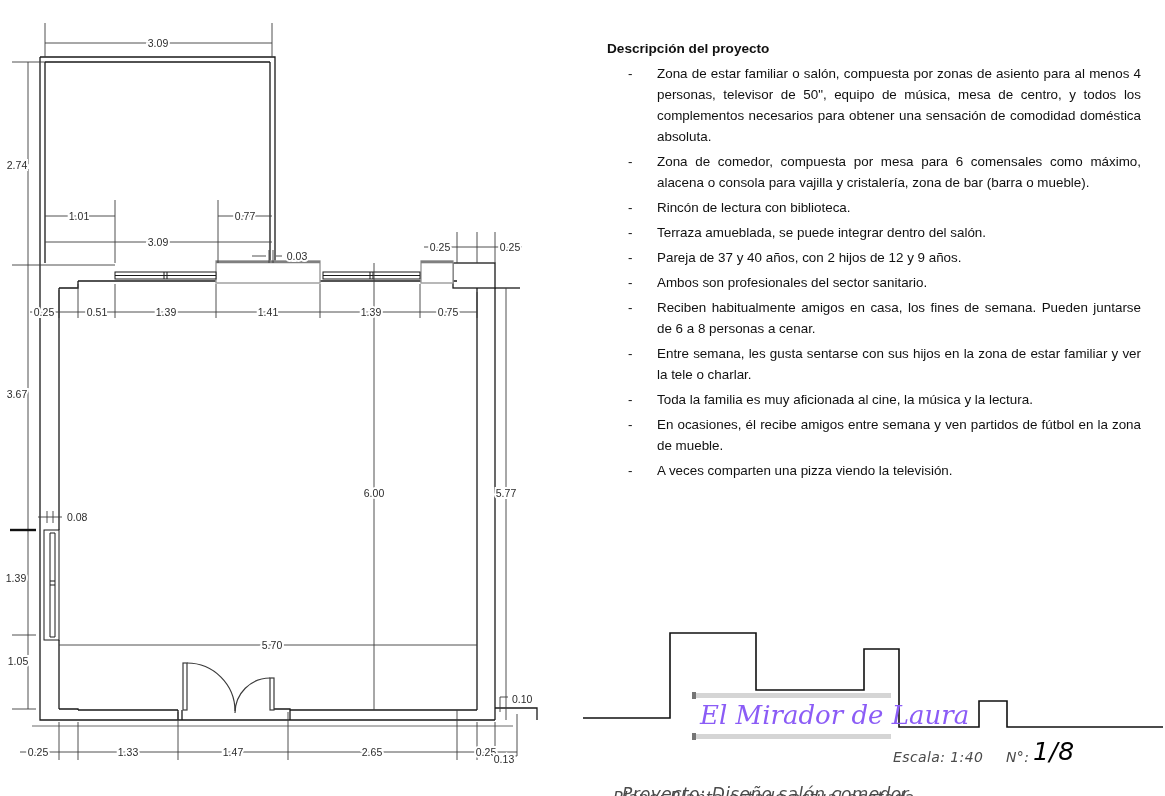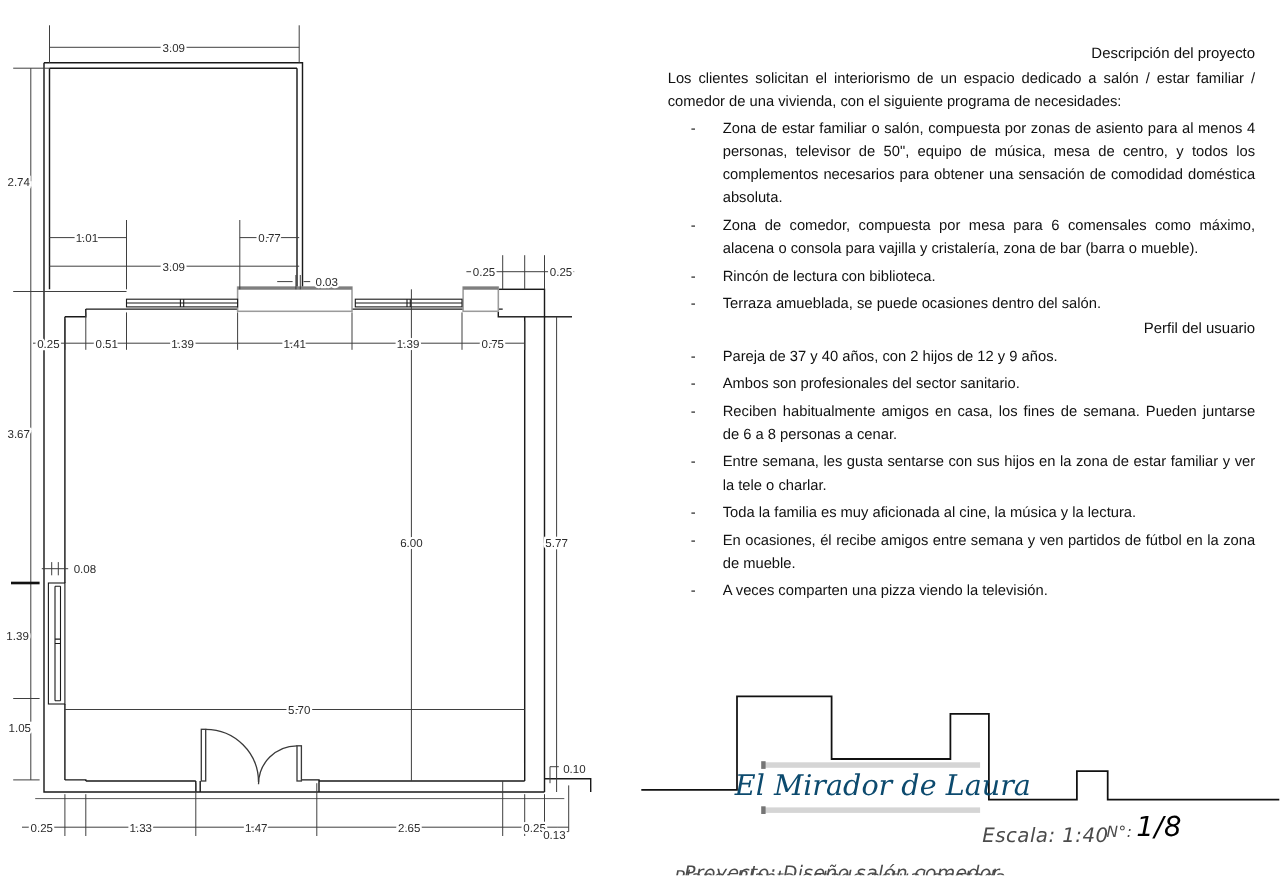--- a/index.html
+++ b/index.html
@@ -2,21 +2,21 @@
 <html><head>
 <meta charset="utf-8">
 <style>
   html,body{margin:0;padding:0;background:#fff;}
   .page{position:relative;width:1165px;height:796px;background:#ffffff;overflow:hidden;
         font-family:"Liberation Sans",sans-serif;color:#111;}
   svg text{font-family:"Liberation Sans",sans-serif;}
 
   
   .desc{position:absolute;left:607px;top:38px;width:534px;font-size:13.4px;line-height:21px;}
-  .desc h3{margin:0 0 1px 0;font-size:13.6px;line-height:21px;font-weight:normal;text-align:right;}
+  .desc h3{margin:0 0 1px 0;font-size:13.6px;line-height:21px;font-weight:bold;}
   .desc p{margin:0;text-align:justify;}
   .blist{margin:2px 0 0 0;}
   .bitem{display:flex;margin:4px 0 2px 0;}
   .bmark{flex:0 0 29px;padding-left:21px;box-sizing:content-box;}
   .btext{flex:1;text-align:justify;}
   .ptitle{margin-top:3px;}
 
   
   .hand{position:absolute;font-family:"DejaVu Sans",sans-serif;font-style:italic;
         color:#4b4b4b;letter-spacing:0.4px;white-space:nowrap;}
@@ -150,41 +150,39 @@
     <g>
       <rect x="695" y="693" width="196" height="5" fill="#d5d5d5"></rect>
       <rect x="692" y="692" width="4" height="7" fill="#757575"></rect>
       <rect x="695" y="734" width="196" height="5" fill="#d5d5d5"></rect>
       <rect x="692" y="733" width="4" height="7" fill="#757575"></rect>
     </g>
   </svg>
 
   <div class="desc">
     <h3>Descripción del proyecto</h3>
-    <p>Los clientes solicitan el interiorismo de un espacio dedicado a salón / estar familiar / comedor de una vivienda, con el siguiente programa de necesidades:</p>
     <div class="blist">
       <div class="bitem">
         <span class="bmark">-</span>
         <span class="btext">Zona de estar familiar o salón, compuesta por zonas de asiento para al menos 4 personas, televisor de 50", equipo de música, mesa de centro, y todos los complementos necesarios para obtener una sensación de comodidad doméstica absoluta.</span>
       </div>
       <div class="bitem">
         <span class="bmark">-</span>
         <span class="btext">Zona de comedor, compuesta por mesa para 6 comensales como máximo, alacena o consola para vajilla y cristalería, zona de bar (barra o mueble).</span>
       </div>
       <div class="bitem">
         <span class="bmark">-</span>
         <span class="btext">Rincón de lectura con biblioteca.</span>
       </div>
       <div class="bitem">
         <span class="bmark">-</span>
-        <span class="btext">Terraza amueblada, se puede ocasiones dentro del salón.</span>
+        <span class="btext">Terraza amueblada, se puede integrar dentro del salón.</span>
       </div>
     </div>
 
-    <h3 class="ptitle">Perfil del usuario</h3>
     <div class="blist">
       <div class="bitem">
         <span class="bmark">-</span>
         <span class="btext">Pareja de 37 y 40 años, con 2 hijos de 12 y 9 años.</span>
       </div>
       <div class="bitem">
         <span class="bmark">-</span>
         <span class="btext">Ambos son profesionales del sector sanitario.</span>
       </div>
       <div class="bitem">
@@ -204,21 +202,21 @@
         <span class="btext">En ocasiones, él recibe amigos entre semana y ven partidos de fútbol en la zona de mueble.</span>
       </div>
       <div class="bitem">
         <span class="bmark">-</span>
         <span class="btext">A veces comparten una pizza viendo la televisión.</span>
       </div>
     </div>
   </div>
 
   <div>
-    <div class="logo-script" style="color:#0c4a6e;">El Mirador de Laura</div>
+    <div class="logo-script" style="color:#8b5cf6;margin-left:32px;">El Mirador de Laura</div>
     <div class="hand" style="left:622px;top:744px;font-size:17px;margin-top:40px;">Proyecto: Diseño salón comedor</div>
     <div class="hand" style="left:613px;top:788px;font-size:16px;">Plano: Planta estado actual acotada</div>
-    <div class="hand" style="left:893px;top:749px;font-size:18px;font-style:italic;">Escala: 1:40</div>
+    <div class="hand" style="left:893px;top:749px;font-size:14px;font-style:italic;">Escala: 1:40</div>
     <div class="hand" style="left:1006px;top:749px;font-size:14px;">N°:</div>
     <div class="hand" style="left:1033px;top:737px;font-size:25px;color:#000000;">1/8</div>
   </div>
 
 </div>
 
 </body></html>

